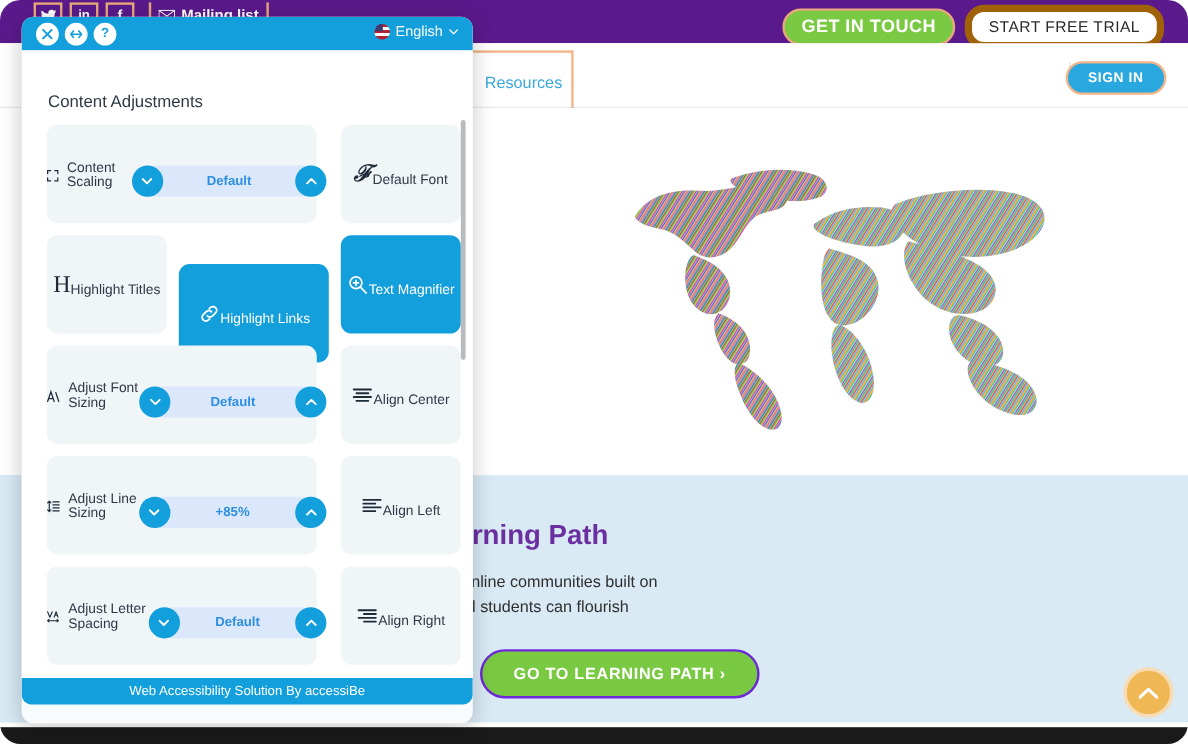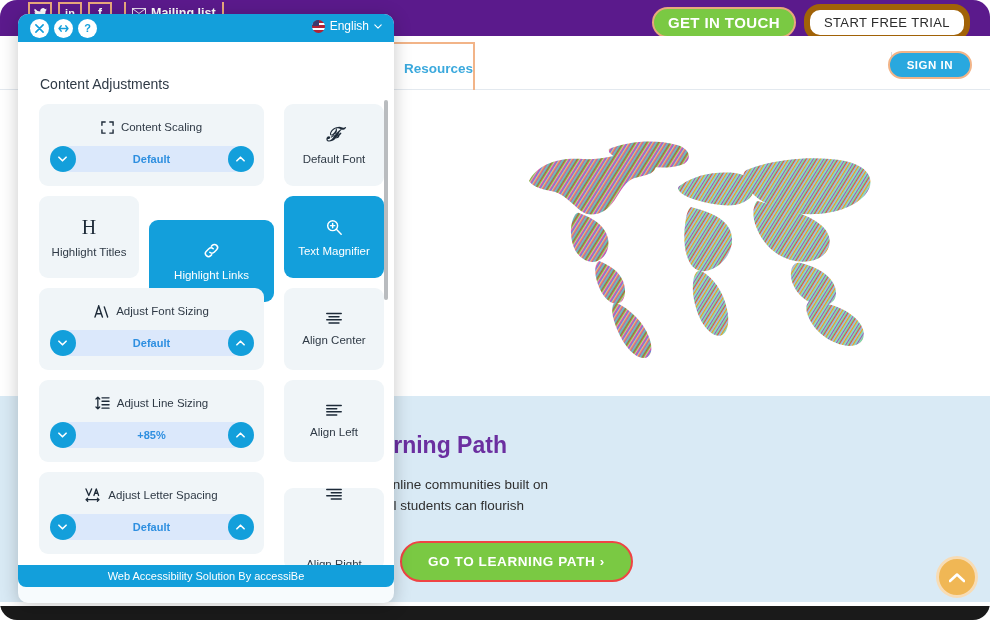--- a/index.html
+++ b/index.html
@@ -46,22 +46,22 @@
     border-radius: 16px; padding: 5px 14px; font-size: 13px;
     font-weight: normal; letter-spacing: .4px; white-space: nowrap;
   }
 
   .navbar {
     position: absolute; left: 0; top: 36px; width: 990px; height: 54px;
     background: #ffffff; border-bottom: 1px solid #e3e9ef;
   }
   .nav-resources {
     position: absolute; left: 392px; top: 42px;
-    border: 2px solid #f2b488; padding: 17px 0 24px 10px;
-    color: #3ba9dd; font-size: 13.5px; font-weight: bold;
+    border: 2px solid #f2b488; padding: 17px 7px 24px 10px;
+    color: #3ba9dd; font-size: 13.5px; font-weight: normal;
   }
   .nav-divider {
     position: absolute; right: 98px; top: 52px; width: 1px; height: 22px;
     background: #d5dde4;
   }
   .btn-signin {
     position: absolute; right: 18px; top: 51px;
     background: #29a8df; color: #fff; border: 2px solid #f2b488;
     border-radius: 16px; padding: 6px 17px; font-size: 11.5px;
     font-weight: bold; letter-spacing: .5px;
@@ -94,21 +94,21 @@
   .band-p1 {
     position: absolute; left: 130px; top: 477px;
     font-size: 13.5px; color: #2f2f2f; white-space: nowrap;
   }
   .band-p2 {
     position: absolute; left: 130px; top: 498px;
     font-size: 13.5px; color: #2f2f2f; white-space: nowrap;
   }
   .btn-path {
     position: absolute; left: 400px; top: 541px;
-    background: #7ac943; color: #fff; border: 2px solid #ef4444;
+    background: #7ac943; color: #fff; border: 2px solid #6d28d9;
     border-radius: 22px; padding: 11px 26px; font-size: 13.5px;
     font-weight: bold; letter-spacing: .6px; white-space: nowrap;
   }
   .scroll-top {
     position: absolute; right: 12px; bottom: 22px;
     width: 42px; height: 42px; border-radius: 50%;
     background: #f0b755; border: 3px solid #f7dcb5;
     display: flex; align-items: center; justify-content: center;
   }
   .bottom-strip {
@@ -161,21 +161,21 @@
   }
   .acc-section-title {
     position: absolute; left: 22px; top: 62px;
     font-size: 14px; color: #2f3a46;
   }
   .tiles {
     position: absolute; left: 21px; top: 90px; width: 344px; height: 468px;
   }
   .tile {
     position: absolute; background: #f0f5f8; border-radius: 9px;
-    display: flex; flex-direction: column; align-items: center;
+    display: flex; flex-direction: row; align-items: center;
     justify-content: center;
   }
   .tile.active { background: #139fdb; }
   .tile-icon { font-size: 17px; color: #1d2a38; line-height: 1; }
   .tile.active .tile-icon { color: #fff; }
   .tile-label {
     font-size: 11.5px; color: #2f3a46; margin-top: 9px; text-align: center;
   }
   .tile.active .tile-label { color: #ffffff; }
 
@@ -492,21 +492,21 @@
           </div>
           <span class="stepper-val">Default</span>
           <div class="step-btn right">
             <svg width="9" height="6" viewBox="0 0 10 6">
                 <path d="M1 5l4-4 4 4" stroke="#fff" stroke-width="1.8" fill="none" stroke-linecap="round" stroke-linejoin="round"></path>
               </svg>
           </div>
         </div>
       </div>
 
-      <div class="tile tile-sq" style="top:384px;justify-content:space-between;">
+      <div class="tile tile-sq" style="top:368px;">
         <div class="tile-icon">
           <svg width="18" height="13" viewBox="0 0 20 14">
               <path d="M2 1.5h16M7 5h11M2 8.5h16M7 12h11" stroke="#1d2a38" stroke-width="1.7" stroke-linecap="round"></path>
             </svg>
         </div>
         <div class="tile-label">Align Right</div>
       </div>
 
     </div>
 

